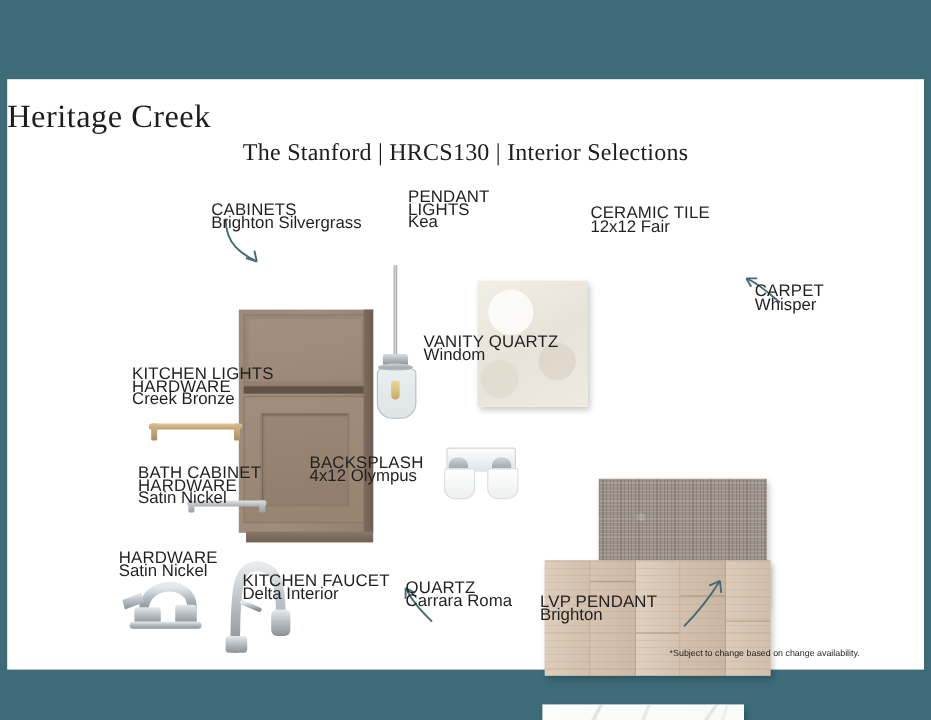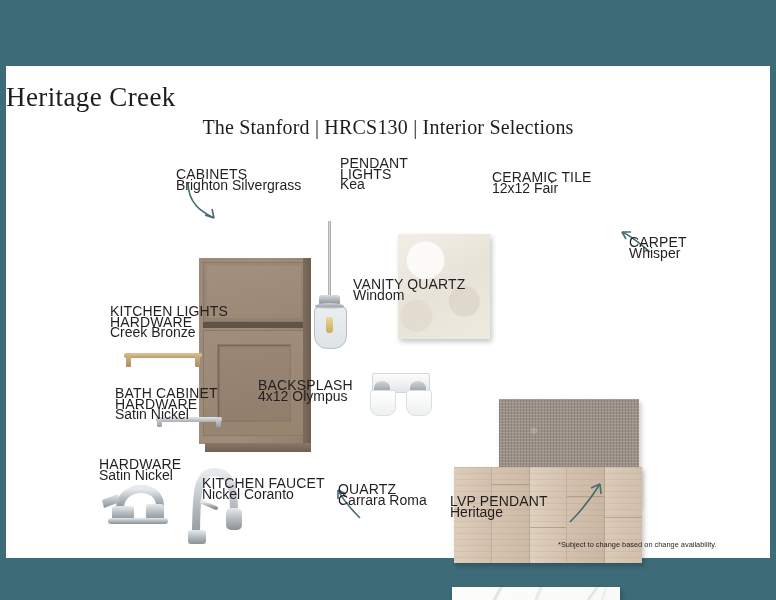--- a/index.html
+++ b/index.html
@@ -275,21 +275,21 @@
     <span class="l2">Satin Nickel</span>
   </div>
 
   <div class="label" style="left:93px;top:393px">
     <span class="l1">HARDWARE</span>
     <span class="l2">Satin Nickel</span>
   </div>
 
   <div class="label" style="left:196px;top:412px">
     <span class="l1">KITCHEN FAUCET</span>
-    <span class="l2">Nickel Coranto</span>
+    <span class="l2">Delta Interior</span>
   </div>
 
   <div class="label" style="left:334px;top:92px">
     <span class="l1">PENDANT</span>
     <span class="l1">LIGHTS</span>
     <span class="l2">Kea</span>
   </div>
 
   <div class="label" style="left:347px;top:213px">
     <span class="l1">VANITY QUARTZ</span>
@@ -312,18 +312,18 @@
     <span class="l2">4x12 Olympus</span>
   </div>
 
   <div class="label" style="left:332px;top:418px">
     <span class="l1">QUARTZ</span>
     <span class="l2">Carrara Roma</span>
   </div>
 
   <div class="label" style="left:444px;top:430px">
     <span class="l1">LVP PENDANT</span>
-    <span class="l2">Heritage</span>
+    <span class="l2">Brighton</span>
   </div>
 
   <div class="label" style="left:552px;top:474px;font-size:7.4px">*Subject to change based on change availability.</div>
 
 </div>
 
 </body></html>

